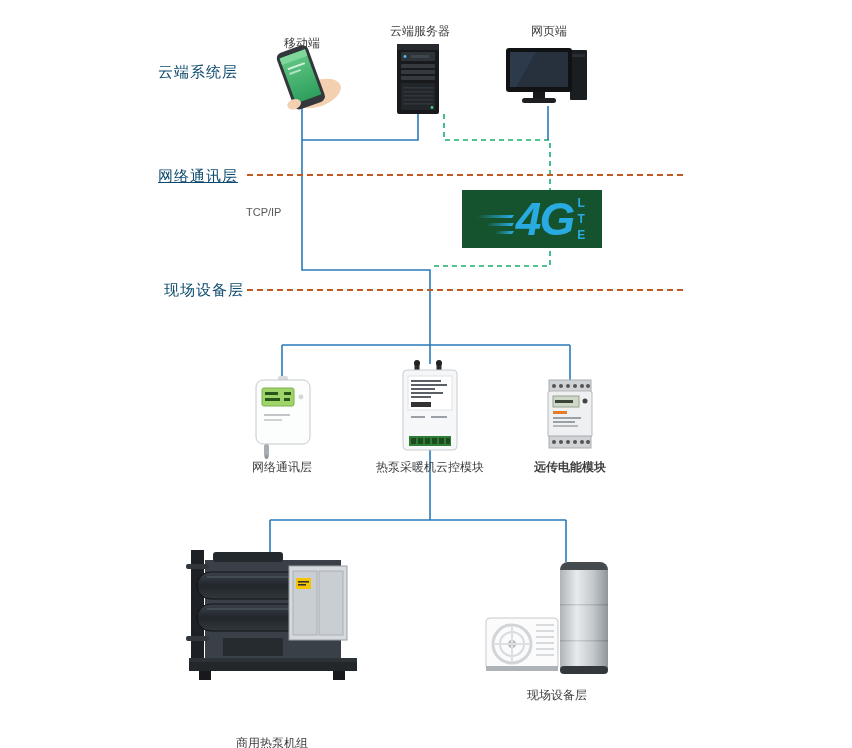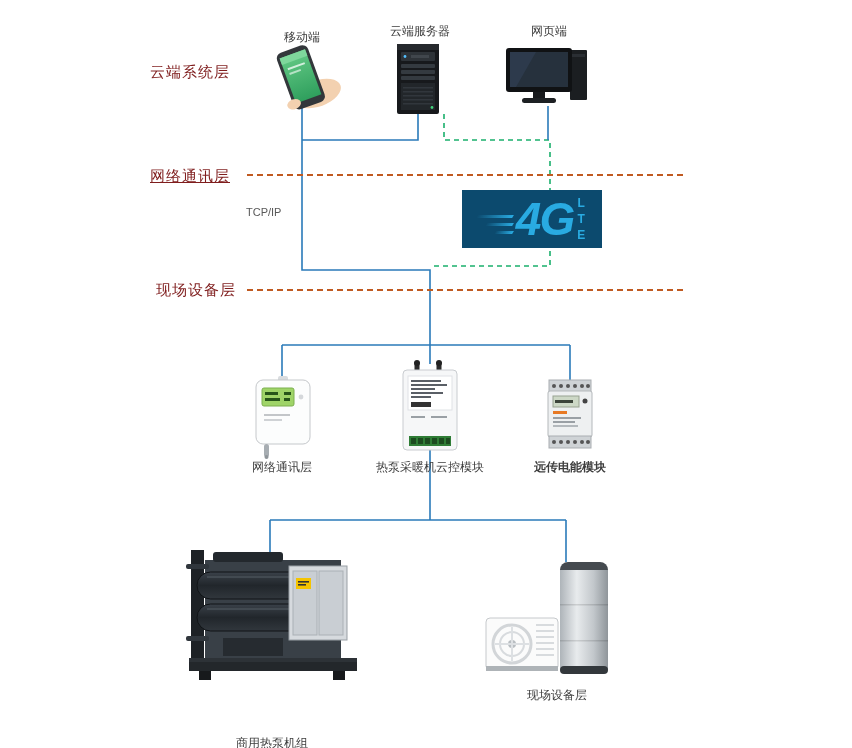--- a/index.html
+++ b/index.html
@@ -1,28 +1,28 @@
 <!DOCTYPE html>
 <html><head>
 <meta charset="utf-8">
 <style>
   html,body{margin:0;padding:0;background:#fff;}
   body{font-family:"Liberation Sans","DejaVu Sans",sans-serif;}
   .canvas{position:relative;width:852px;height:748px;background:#fff;overflow:hidden;}
-  .layer-label{position:absolute;width:96px;font-size:15px;color:#7f1d1d;letter-spacing:1px;font-weight:400;}
+  .layer-label{position:absolute;width:96px;text-align:center;font-size:15px;color:#0c4a6e;letter-spacing:1px;font-weight:400;}
   .sep{position:absolute;height:0;border-top:2px dashed #c05a21;}
   .caption{position:absolute;font-size:12px;color:#3d3d3d;text-align:center;line-height:1.2;}
   .small-label{position:absolute;font-size:11px;color:#595959;text-align:left;}
   svg{display:block;}
   .connectors{position:absolute;left:0;top:0;z-index:0;}
   .connectors .blue{stroke:#2a7ab9;stroke-width:1.6;fill:none;}
   .connectors .green{stroke:#1ab06c;stroke-width:1.6;fill:none;stroke-dasharray:5 4;}
   .device{position:absolute;z-index:2;}
   .logo-4g{position:absolute;left:462px;top:190px;width:140px;height:58px;z-index:3;
-           background:#0c4a6e;display:flex;align-items:center;justify-content:center;}
+           background:#14532d;display:flex;align-items:center;justify-content:center;}
   .speed-lines{display:flex;flex-direction:column;align-items:flex-end;margin-right:3px;margin-top:10px;}
   .speed-lines span{display:block;height:3px;margin:2.5px 0;transform:skewX(-30deg);
                     background:linear-gradient(to left,#29abe2,rgba(41,171,226,0));}
   .speed-lines span:nth-child(1){width:36px;}
   .speed-lines span:nth-child(2){width:27px;}
   .speed-lines span:nth-child(3){width:18px;}
   .g4{font-size:46px;font-weight:800;font-style:italic;color:#29abe2;letter-spacing:-2px;line-height:1;}
   .lte{writing-mode:vertical-rl;text-orientation:upright;font-size:12px;font-weight:bold;
        color:#29abe2;letter-spacing:2px;line-height:1;margin-left:2px;margin-top:2px;}
 </style>
@@ -46,21 +46,21 @@
     <path class="blue" d="M566 520 V562"></path>
   </svg>
 
   <div class="layer-label" style="left:150px;top:63px;">云端系统层</div>
   <div class="layer-label" style="left:150px;top:167px;text-decoration:underline;">网络通讯层</div>
   <div class="layer-label" style="left:156px;top:281px;font-family:Liberation Mono, monospace;">现场设备层</div>
 
   <div class="sep" style="left:247px;top:174px;width:436px;"></div>
   <div class="sep" style="left:247px;top:289px;width:436px;"></div>
 
-  <div class="caption" style="left:262px;top:30px;width:80px;">移动端</div>
+  <div class="caption" style="left:262px;top:36px;width:80px;">移动端</div>
   <div class="caption" style="left:380px;top:24px;width:80px;">云端服务器</div>
   <div class="caption" style="left:509px;top:24px;width:80px;">网页端</div>
 
   <div class="small-label" style="left:246px;top:206px;width:52px;">TCP/IP</div>
 
   <div class="logo-4g">
     <div class="speed-lines">
         <span></span>
         <span></span>
         <span></span>

